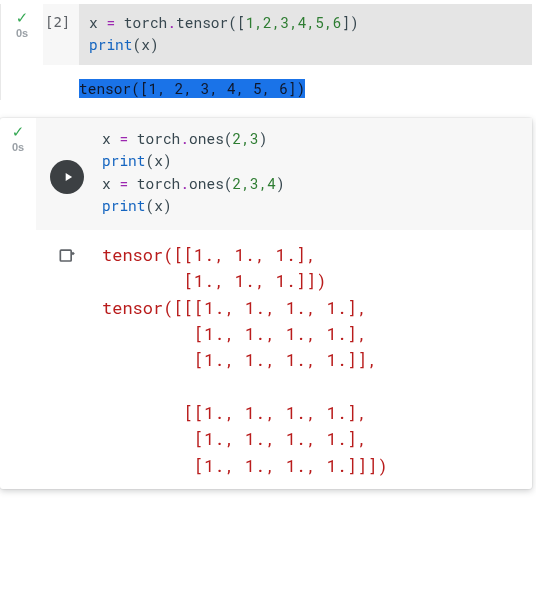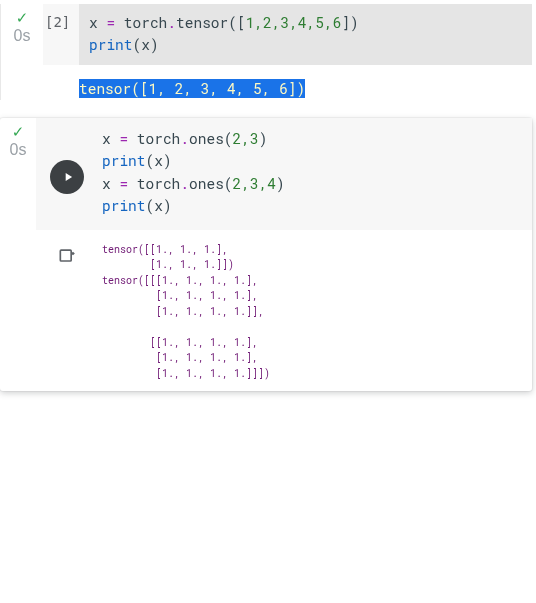--- a/index.html
+++ b/index.html
@@ -27,22 +27,23 @@
     padding-top: 6px;
     font-family: Arial, sans-serif;
   }
   .check {
     color: #34a853;
     font-size: 15px;
     line-height: 1;
   }
   .elapsed {
     color: #9aa0a6;
-    font-size: 16px;
+    font-size: 11px;
     margin-top: 2px;
+    font-weight: bold;
   }
   .exec-count {
     color: #5f6368;
     font-family: monospace;
     font-size: 14px;
     margin-bottom: 4px;
   }
   .cell-body { flex: 1; }
   .code-area {
     background: #e5e5e5;
@@ -61,21 +62,21 @@
 
   
   .output-plain {
     padding: 14px 10px 2px 10px;
     font-family: "Roboto Mono", "DejaVu Sans Mono", Consolas, monospace;
     font-size: 14.5px;
     white-space: pre;
   }
   .sel {
     background: #1a73e8;
-    color: #fef9c3;
+    color: #0f172a;
   }
 
   
   .cell.focused {
     background: #ffffff;
     box-shadow: 0 2px 6px rgba(60,64,67,.25), 0 0 0 1px rgba(0,0,0,.04);
     border-radius: 3px;
     border-left: none;
   }
   .cell.focused .gutter { width: 36px; flex: 0 0 36px; }
@@ -114,24 +115,24 @@
     display: flex; justify-content: center;
     padding-top: 4px;
   }
   .out-icon {
     width: 20px; height: 20px;
     color: #5f6368;
     cursor: pointer;
   }
   .out-text {
     font-family: "Roboto Mono", "DejaVu Sans Mono", Consolas, monospace;
-    font-size: 10px;
+    font-size: 17px;
     line-height: 1.55;
     white-space: pre;
-    color: #701a75;
+    color: #b91c1c;
     padding-left: 4px;
   }
 </style>
 </head>
 <body>
 
 <div class="cell">
   <div class="gutter">
     <span class="check">✓</span>
     <span class="elapsed">0s</span>

